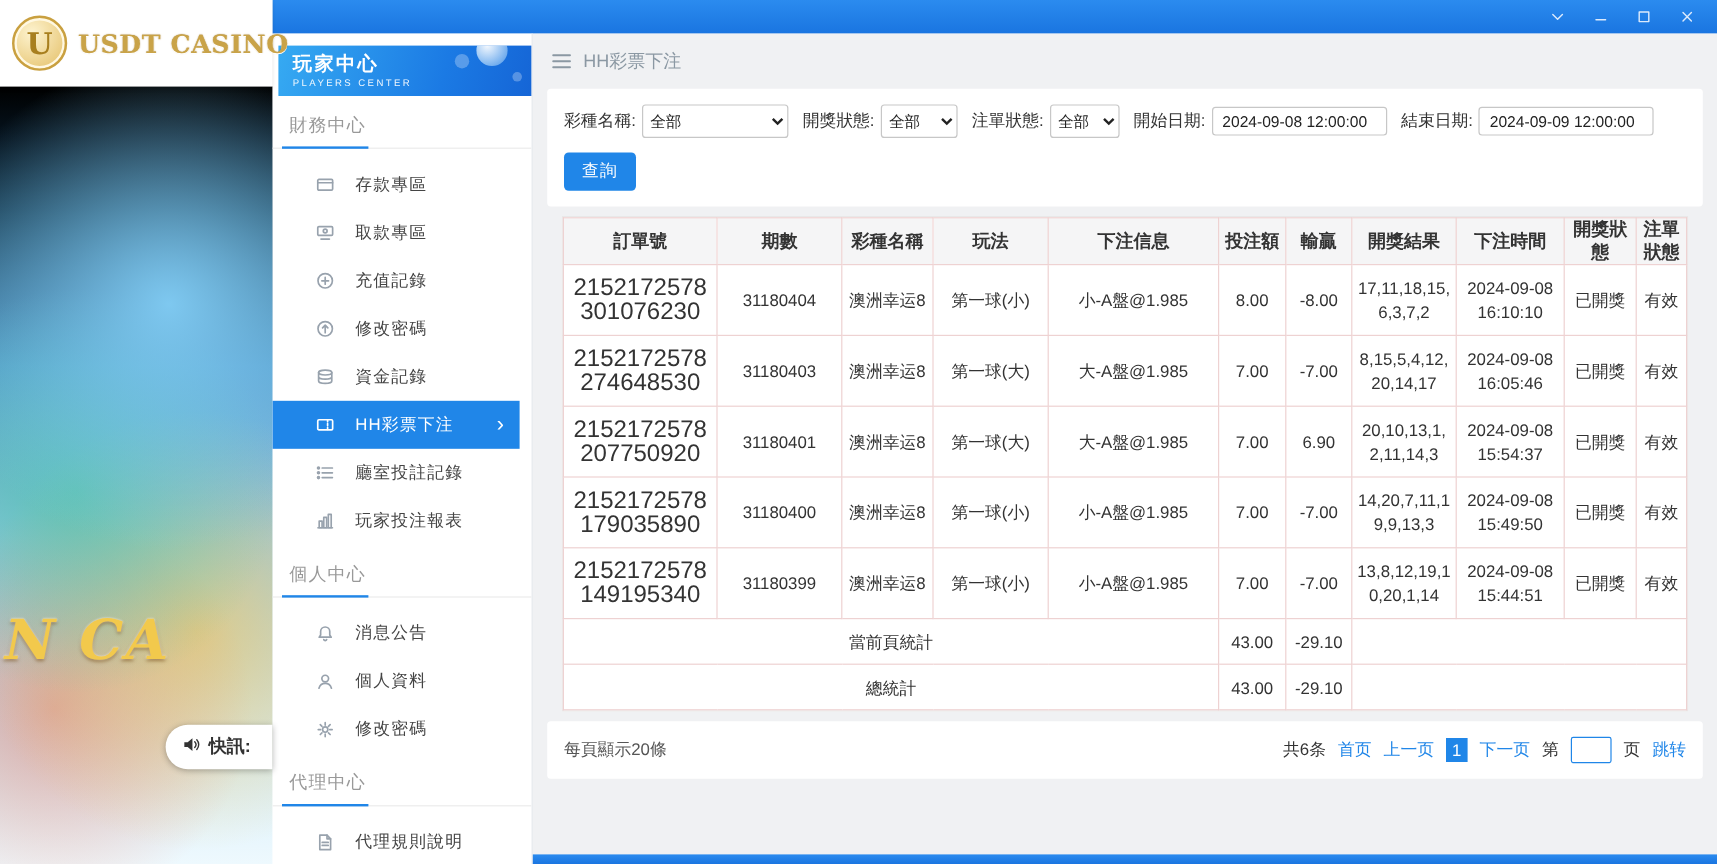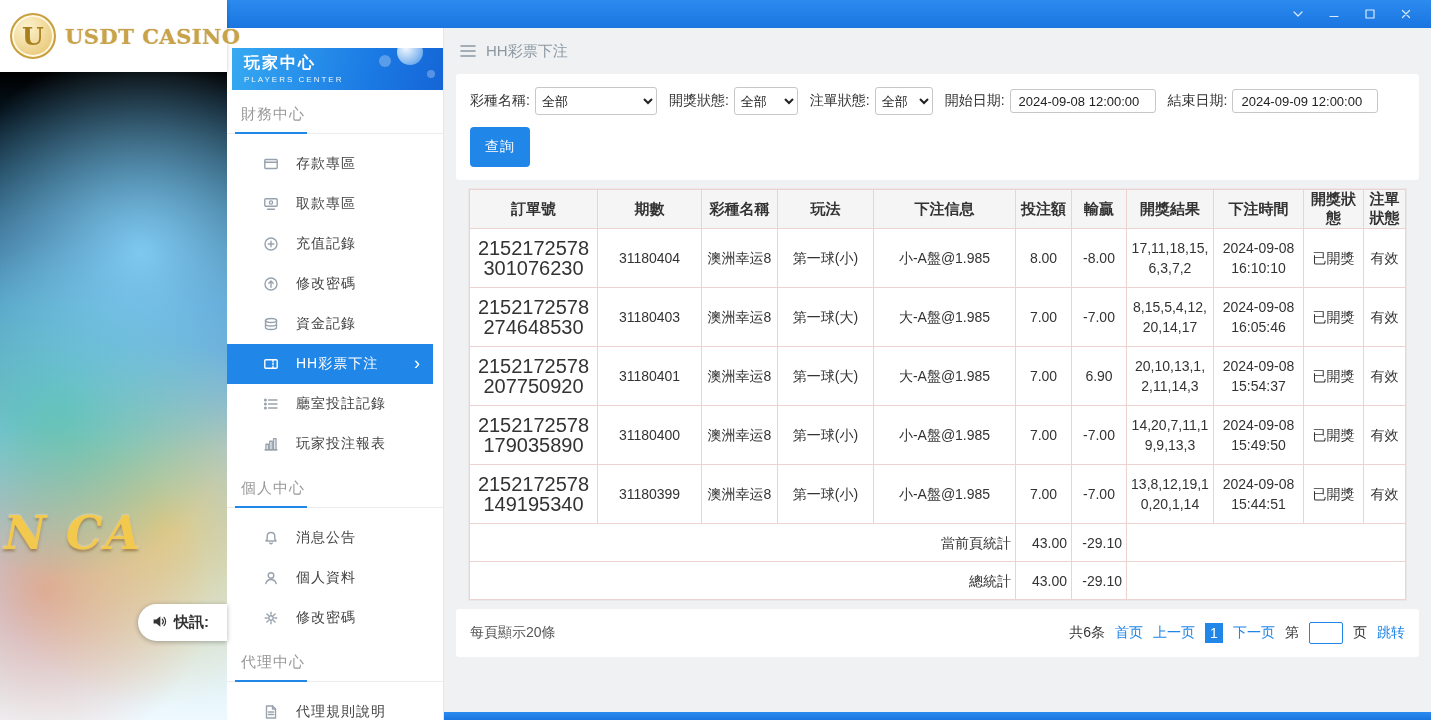--- a/index.html
+++ b/index.html
@@ -34,21 +34,21 @@
   
   .right-col { flex:1; display:flex; flex-direction:column; min-width:0; }
   .window-bar { height:28px; background:linear-gradient(#2b8bef,#1a75e0); display:flex; justify-content:flex-end;
     align-items:center; gap:14px; padding-right:14px; flex:0 0 28px; }
   .wbtn { width:22px; height:20px; display:flex; align-items:center; justify-content:center; cursor:pointer; color:#dceafc; }
   .wbtn svg { width:12px; height:12px; }
 
   .content-row { flex:1; display:flex; min-height:0; }
 
   
-  .sidebar { flex:0 0 217px; width:217px; background:#fff; border-right:1px solid #e3e6ea; padding-top:20px; overflow:hidden; }
+  .sidebar { flex:0 0 217px; width:217px; background:#fff; border-right:1px solid #e3e6ea; padding-top:10px; overflow:hidden; }
   .sb-header { position:relative; margin-left:5px; height:42px; overflow:hidden; color:#fff; padding:5px 0 0 12px;
     background:linear-gradient(105deg,#36aaf2 0%,#1b7ae4 65%,#1565d6 100%); }
   .sb-title { font-size:16px; font-weight:bold; letter-spacing:2px; }
   .sb-subtitle { font-size:8px; letter-spacing:2px; opacity:.92; margin-top:1px; }
   .bub { position:absolute; border-radius:50%; background:rgba(255,255,255,.28); }
   .b1 { width:26px; height:26px; right:20px; top:-9px; background:radial-gradient(circle at 35% 35%, rgba(255,255,255,.95), rgba(150,215,255,.35)); }
   .b2 { width:12px; height:12px; right:52px; top:7px; }
   .b3 { width:8px; height:8px; right:8px; top:22px; }
 
   .section-head { position:relative; margin-bottom:10px; padding:15px 0 9px 14px; font-size:15px; color:#999;
@@ -70,30 +70,30 @@
 
   .filter-box { background:#fff; margin:0 12px; padding:13px 14px; border-radius:3px; }
   .filter-row { display:flex; align-items:center; font-size:14px; color:#333; white-space:nowrap; }
   .filter-row label { margin:0 5px 0 12px; }
   .filter-row label:first-child { margin-left:0; }
   select { height:28px; border:1px solid #c7c7c7; border-radius:3px; background:#fff; font-size:13px; color:#222;
     padding:0 2px; font-family:inherit; }
   .sel-lottery { width:122px; } .sel-draw { width:64px; } .sel-order { width:58px; }
   .date-input { width:146px; height:24px; border:1px solid #c7c7c7; border-radius:3px; padding:0 8px; font-size:13px;
     color:#222; font-family:inherit; }
-  .query-btn { margin-top:12px; background:#2086e8; color:#fff; border:none; border-radius:4px; height:40px;
+  .query-btn { margin-top:12px; background:#2086e8; color:#fff; border:none; border-radius:4px; height:32px;
     padding:0 15px; font-size:14px; cursor:pointer; font-family:inherit; letter-spacing:1px; }
 
   .table-box { background:#fff; margin:8px 24px 0; border:1px solid #e8e8e8; }
   table { width:100%; border-collapse:collapse; table-layout:fixed; }
   th,td { border:1px solid #eed2d2; text-align:center; overflow:hidden; }
   th { background:#f5f5f6; height:38px; font-size:15px; color:#333; font-weight:bold; padding:0 2px; }
   td { font-size:14px; color:#333; padding:9px 3px; line-height:20px; word-break:break-all; }
   td.c0 { font-size:20px;text-align:center; }
-  tr.stats td { height:38px; padding:4px 4px; word-break:normal;text-align:right; }
+  tr.stats td { height:38px; padding:4px 4px; word-break:normal; }
 
   .footer-box { background:#fff; margin:8px 12px 0; height:48px; flex:0 0 48px; display:flex; align-items:center;
     justify-content:space-between; padding:4px 14px; font-size:14px; color:#555; border-radius:3px; }
   .pager { display:flex; align-items:center; gap:10px; font-size:14px; color:#333; }
   .pager a { color:#2086e8; cursor:pointer; text-decoration:none; }
   .cur { background:#2086e8; color:#fff; min-width:18px; height:20px; line-height:20px; padding:0 4px;
     text-align:center; cursor:pointer; }
   .jump-input { width:34px; height:22px; border:1px solid #2086e8; border-radius:2px; font-family:inherit; padding:0 4px; }
   .bottom-strip { position:absolute; left:0; right:0; bottom:0; height:8px; background:linear-gradient(#2b8bef,#1a75e0); }
 </style>

